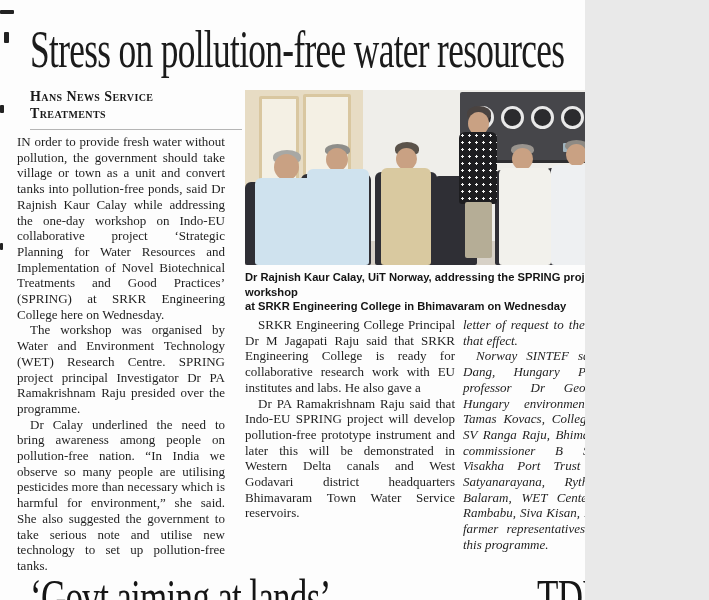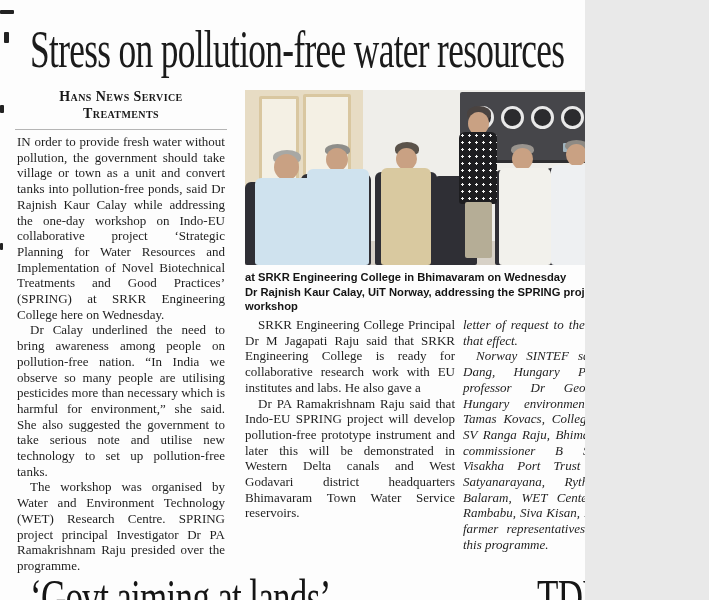--- a/index.html
+++ b/index.html
@@ -11,21 +11,21 @@
   .headline{
     position:absolute;left:30px;top:20px;white-space:nowrap;
     font-size:52px;letter-spacing:-1px;color:#1b1b1b;
     transform:scaleX(0.68);transform-origin:left top;
   }
   .adj-headline{
     position:absolute;left:697px;top:20px;font-size:52px;color:#1b1b1b;
     transform:scaleX(0.7);transform-origin:left top;white-space:nowrap;
   }
   
-  .byline{position:absolute;left:15px;top:88px;width:212px;text-align:center;}
+  .byline{position:absolute;left:30px;top:88px;width:212px;}
   .byline .ag,.byline .loc{
     font-variant:small-caps;font-weight:bold;font-size:14px;line-height:17px;
     letter-spacing:.4px;color:#181818;
   }
   .byline hr{border:none;border-top:1.5px solid #b5b5b5;margin:7px 0 0 0;}
   
   .col{position:absolute;font-size:13px;line-height:15.7px;text-align:justify;}
   .col p{margin:0;}
   .col p.ind{text-indent:13px;}
   .col1{left:17px;top:134px;width:208px;}
@@ -103,22 +103,22 @@
   <div class="adj-headline">C</div>
 
   <div class="byline">
     <div class="ag">Hans News Service</div>
     <div class="loc">Treatments</div>
     <hr>
   </div>
 
   <div class="col col1">
     <p>IN order to provide fresh water without pollution, the government should take village or town as a unit and convert tanks into pollution-free ponds, said Dr Rajnish Kaur Calay while addressing the one-day workshop on Indo-EU collaborative project ‘Strategic Planning for Water Resources and Implementation of Novel Biotechnical Treatments and Good Practices’ (SPRING) at SRKR Engineering College here on Wednesday.</p>
+    <p class="ind">The workshop was organised by Water and Environment Technology (WET) Research Centre. SPRING project principal Investigator Dr PA Ramakrishnam Raju presided over the programme.</p>
     <p class="ind">Dr Calay underlined the need to bring awareness among people on pollution-free nation. “In India we observe so many people are utilising pesticides more than necessary which is harmful for environment,” she said. She also suggested the government to take serious note and utilise new technology to set up pollution-free tanks.</p>
-    <p class="ind">The workshop was organised by Water and Environment Technology (WET) Research Centre. SPRING project principal Investigator Dr PA Ramakrishnam Raju presided over the programme.</p>
   </div>
 
   <div class="photo" title="Dr Rajnish Kaur Calay standing and addressing six seated attendees in front of a wall-mounted screen showing four circular logos">
     <div class="door door1"></div>
     <div class="door door2"></div>
     <div class="floor"></div>
 
     <div class="tv">
       <span class="tvlogo" style="left:11px;"></span>
       <span class="tvlogo" style="left:41px;"></span>
@@ -173,22 +173,22 @@
     </div>
 
     <div>
       <div class="hair" style="left:388px;top:48px;width:23px;height:12px;background:#7d7a74;"></div>
       <div class="head" style="left:389px;top:53px;width:21px;height:22px;"></div>
       <div class="torso" style="left:372px;top:73px;width:55px;height:102px;background:#cfe6ee;"></div>
     </div>
   </div>
 
   <div class="caption">
+    <div>Dr Rajnish Kaur Calay, UiT Norway, addressing the SPRING project’s one-day workshop</div>
     <div>at SRKR Engineering College in Bhimavaram on Wednesday</div>
-    <div>Dr Rajnish Kaur Calay, UiT Norway, addressing the SPRING project’s one-day workshop</div>
   </div>
 
   <div class="col col2">
     <p class="ind">SRKR Engineering College Principal Dr M Jagapati Raju said that SRKR Engineering College is ready for collaborative research work with EU institutes and labs. He also gave a</p>
     <p class="ind">Dr PA Ramakrishnam Raju said that Indo-EU SPRING project will develop pollution-free prototype instrument and later this will be demonstrated in Western Delta canals and West Godavari district headquarters Bhimavaram Town Water Service reservoirs.</p>
   </div>
   <div class="col col3">
     <p>letter of request to the EU scientists to that effect.</p>
     <p class="ind">Norway SINTEF scientist Dr Nga Dang, Hungary Pecs University professor Dr George Schneider, Hungary environment scientist Dr Tamas Kovacs, College Vice-President SV Ranga Raju, Bhimavram Municipal commissioner B Sivaramakrishna, Visakha Port Trust ex-Director P Satyanarayana, Rythu leader B Balaram, WET Center Scientists Dr Rambabu, Siva Kisan, P Raju and other farmer representatives participated in this programme.</p>
   </div>

